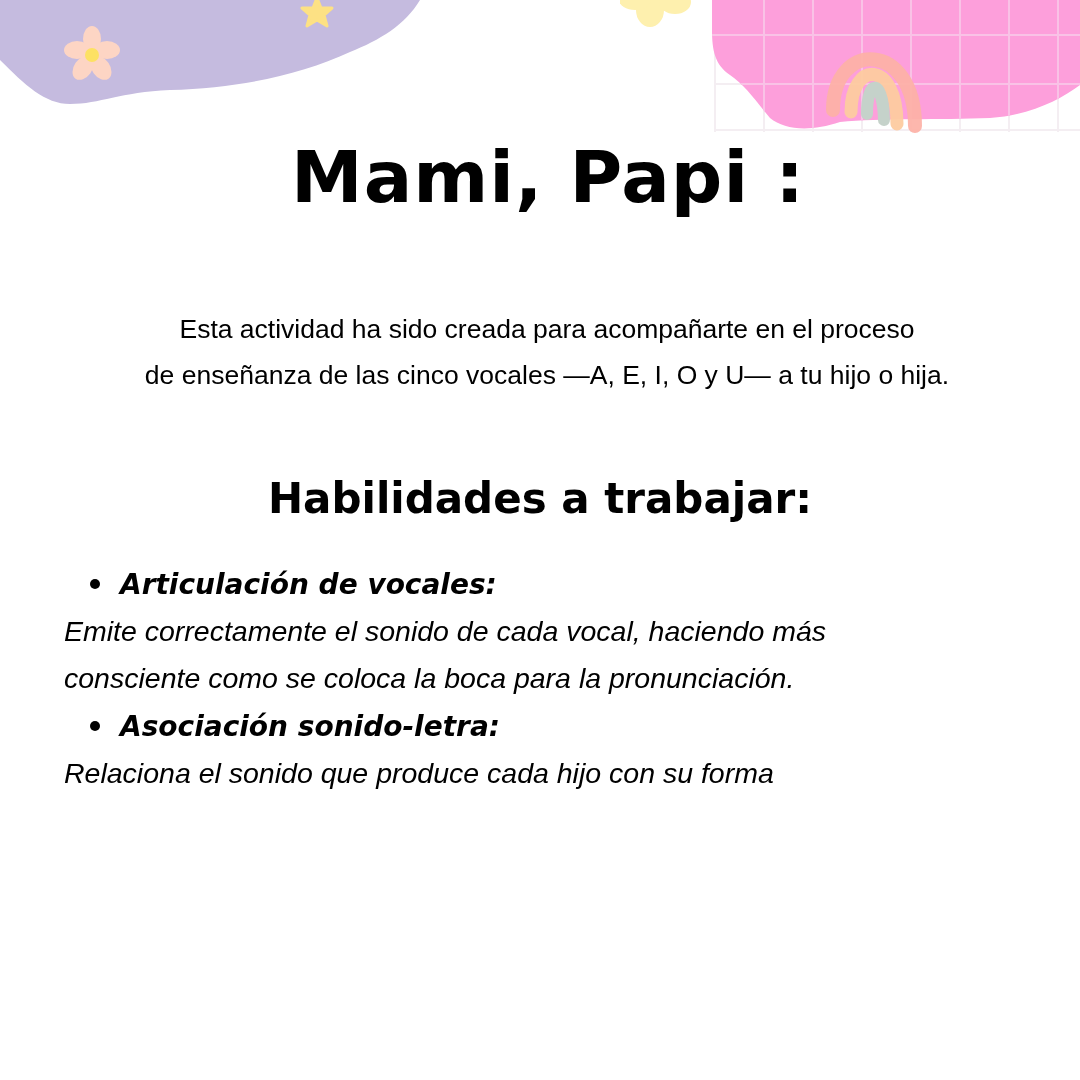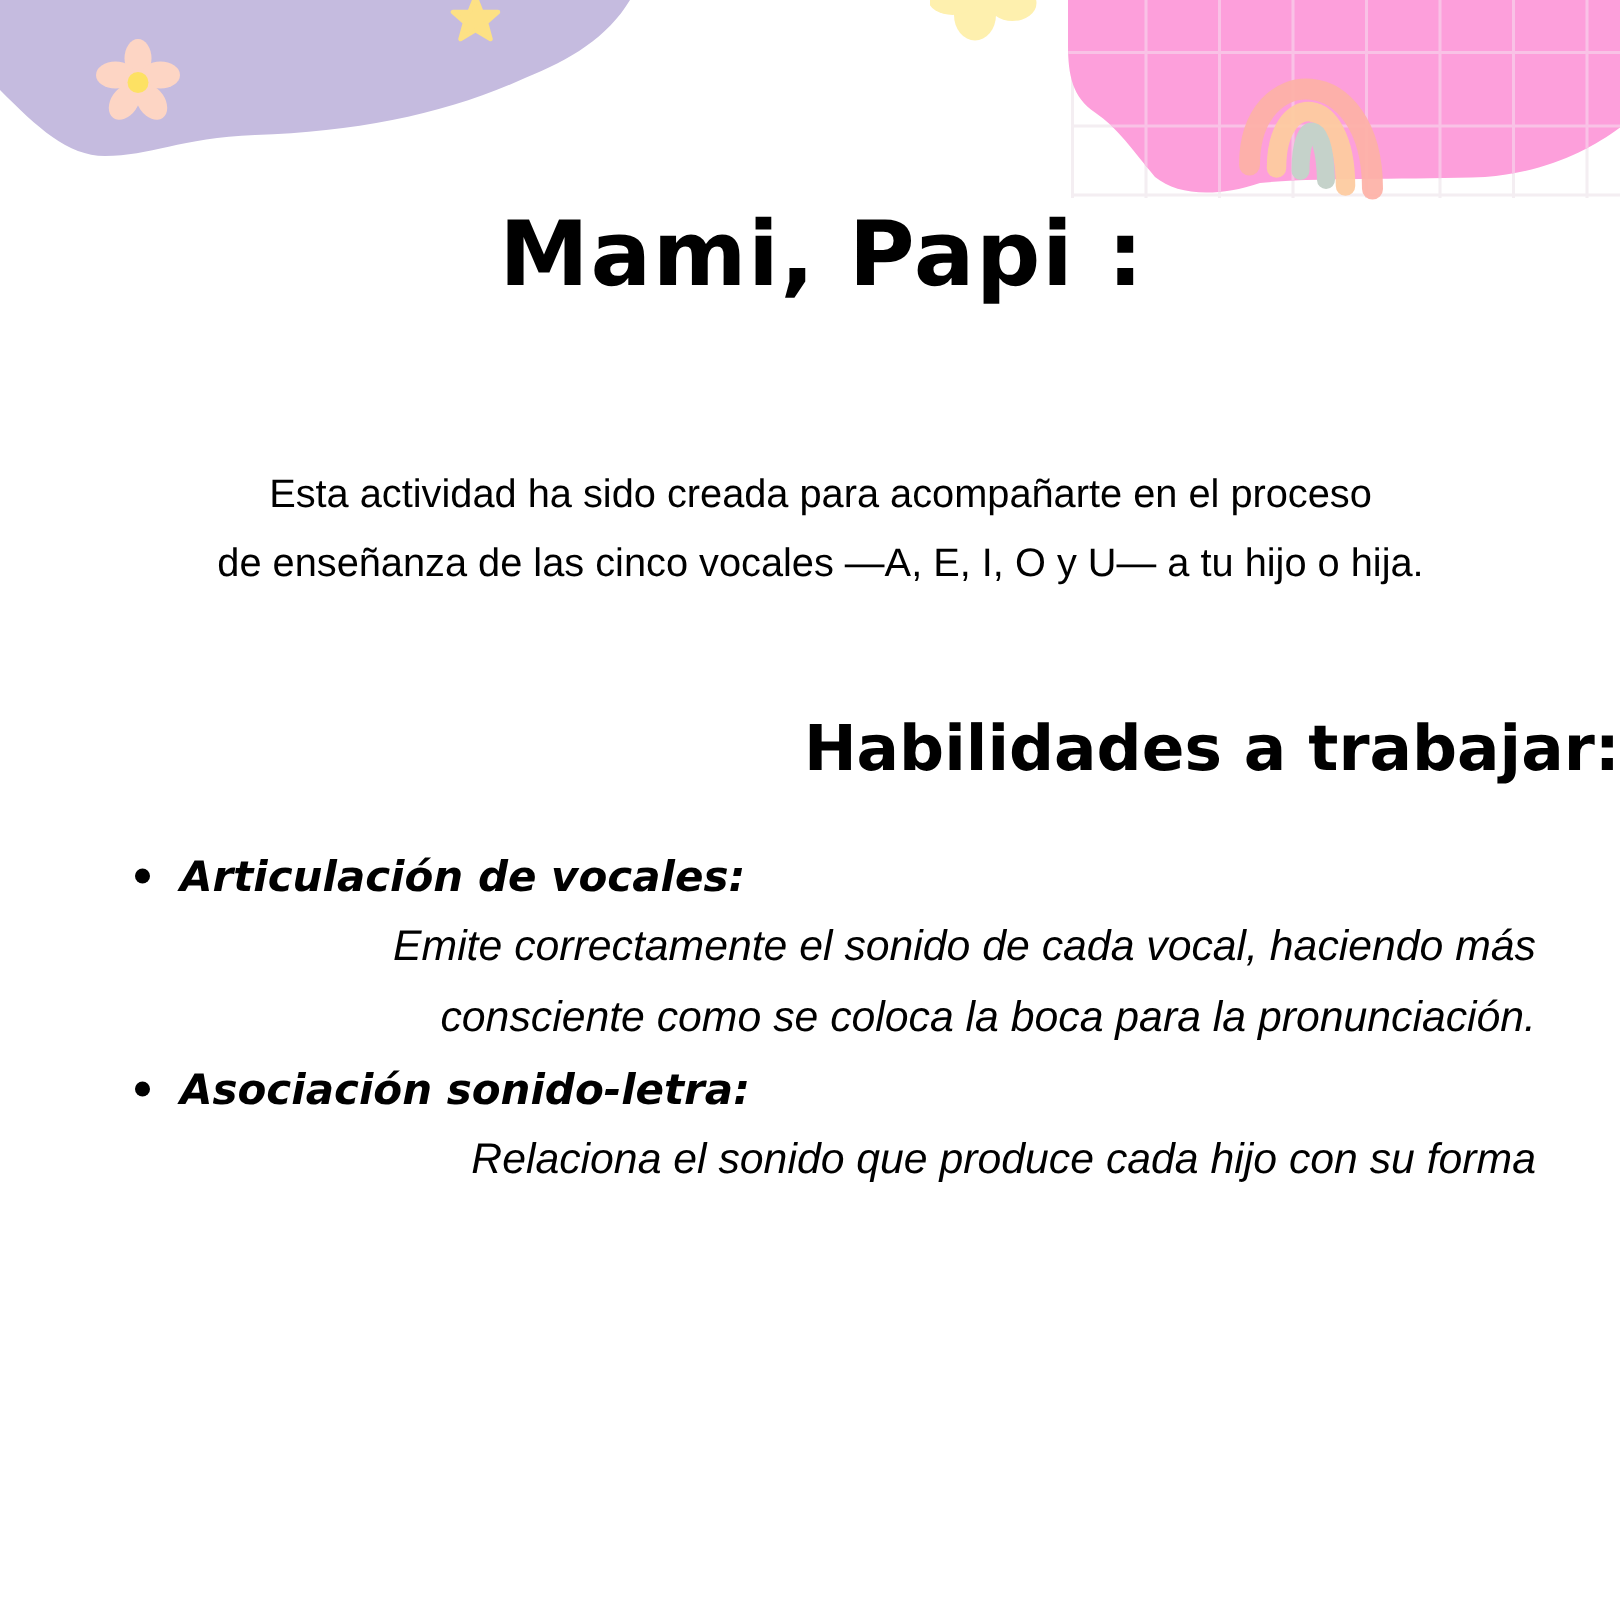--- a/index.html
+++ b/index.html
@@ -7,51 +7,51 @@
     width: 1080px; height: 1080px; overflow: hidden;
     background: #ffffff; position: relative;
     font-family: "DejaVu Sans", sans-serif; color: #000;
   }
   .deco { position: absolute; }
   .blob-purple { left: 0; top: 0; width: 420px; height: 110px; }
   .blob-pink { left: 700px; top: 0; width: 380px; height: 140px; }
   .flower-yellow { left: 620px; top: 0; width: 80px; height: 36px; }
   .title {
     position: absolute; left: 16px; right: 0; top: 135px;
-    text-align: center; font-size: 60px; font-weight: bold;
+    text-align: center; font-size: 72px; font-weight: bold;
     letter-spacing: 1px; font-family: "DejaVu Sans", sans-serif;
   }
   .intro {
     position: absolute; left: 52px; top: 306px; width: 990px;
     font-size: 26.5px; line-height: 46px;
     font-family: "Liberation Sans", sans-serif;
     text-align: center;
   }
   .intro .ln { display: block; white-space: nowrap; }
   .skills-title {
     position: absolute; left: 0; right: 0; top: 474px;
-    text-align: right; font-size: 42px; font-weight: bold;
+    text-align: center; font-size: 42px; font-weight: bold;
     font-family: "DejaVu Sans", sans-serif;
   }
   .skills {
     position: absolute; left: 64px; top: 560px; width: 960px;
     font-family: "Liberation Sans", sans-serif;
     font-style: italic;
   }
   .skill-head {
     display: flex; align-items: center; height: 48px;
     font-size: 28px; font-weight: bold; margin-left: 26px;
     font-family: "DejaVu Sans", sans-serif;
   }
   .bullet {
     width: 10px; height: 10px; border-radius: 50%; background: #000;
     margin-right: 20px; flex: none;
   }
   .skill-desc { font-size: 28.5px; line-height: 47px; }
-  .skill-desc .ln { display: block; white-space: nowrap; text-align: right; }
+  .skill-desc .ln { display: block; white-space: nowrap; }
 </style>
 </head>
 <body>
 
 <svg class="deco blob-purple" viewBox="0 0 420 110">
   <path d="M0,0 H420 C405,25 380,40 350,52 C300,75 240,88 170,90 C120,92 100,104 70,104 C45,104 25,85 0,60 Z" fill="#c5bbdf"></path>
   <g transform="translate(92,55)">
     <ellipse cx="0" cy="-16" rx="9" ry="13" fill="#fdd5c4"></ellipse>
     <ellipse cx="15" cy="-5" rx="13" ry="9" fill="#fdd5c4"></ellipse>
     <ellipse cx="9" cy="13" rx="9" ry="13" fill="#fdd5c4" transform="rotate(-35 9 13)"></ellipse>

